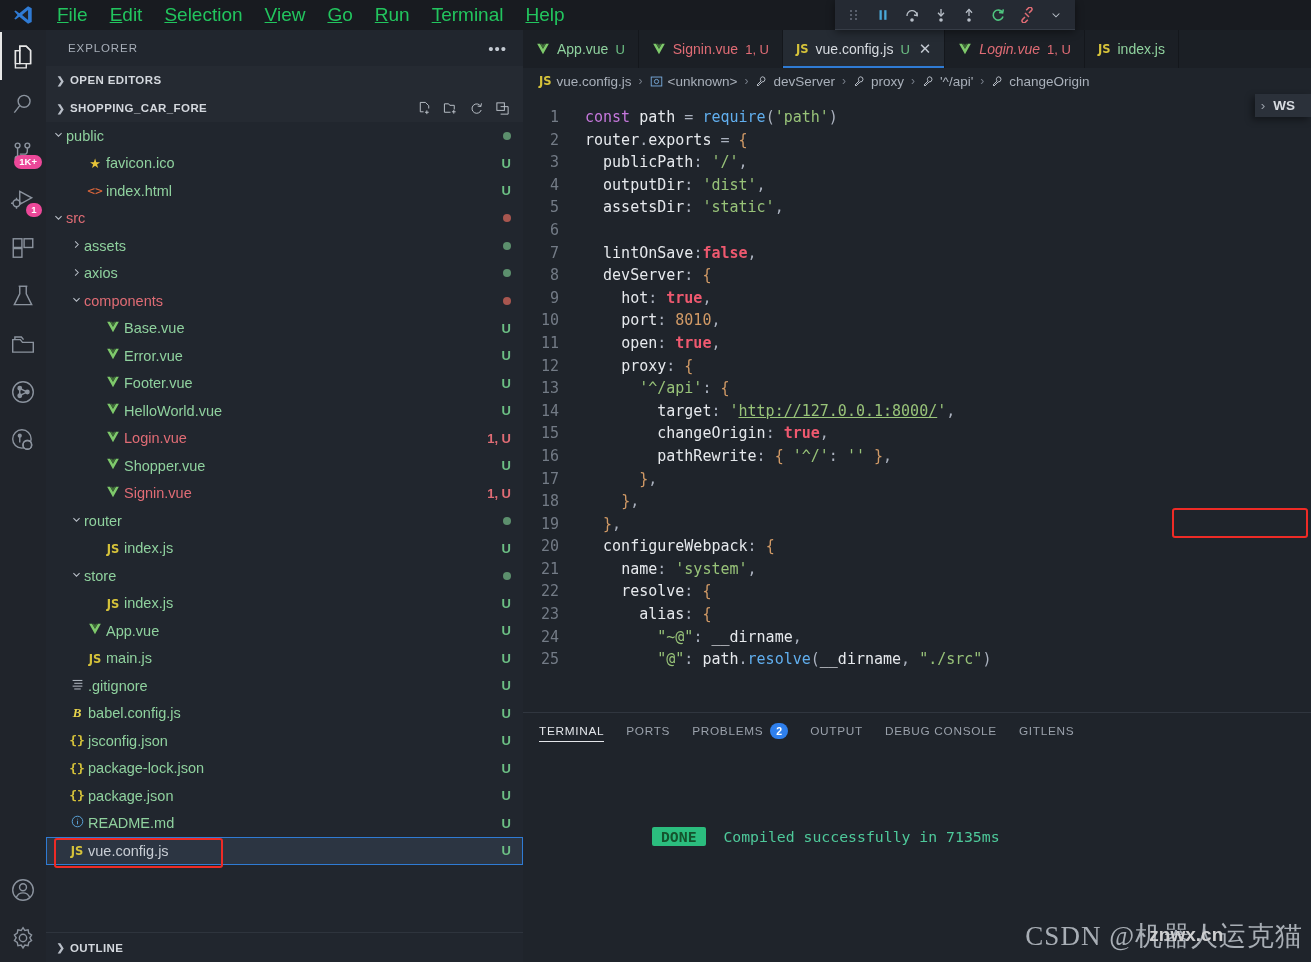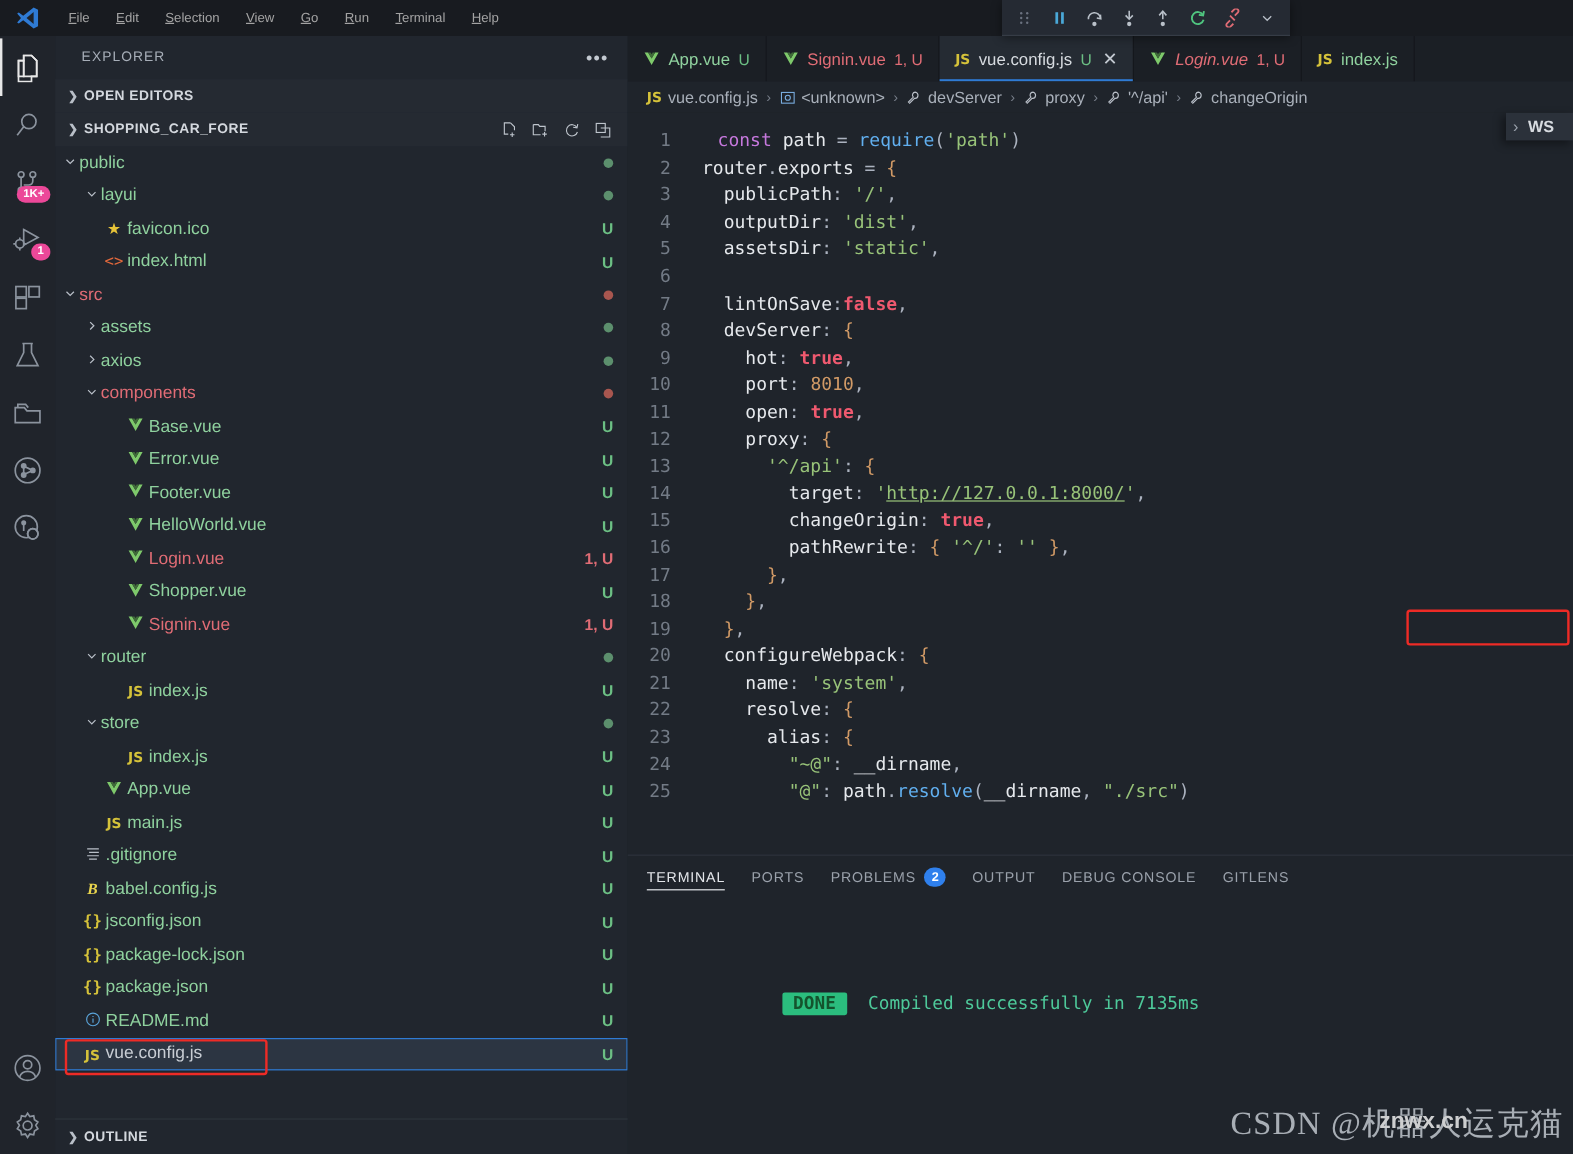--- a/index.html
+++ b/index.html
@@ -14,21 +14,21 @@
   
   .titlebar {
     height: 30px; flex: 0 0 30px;
     background: #181b20;
     display: flex; align-items: center;
     position: relative; z-index: 40;
   }
   .vscode-logo { width: 46px; height: 30px; display: flex; align-items: center; justify-content: center; }
   .menu-items { display: flex; align-items: center; gap: 0px; }
   .menu-item {
-    font-size: 11px; color: #a3a3a3; padding: 3px 11px; cursor: default; white-space: nowrap;
+    font-size: 19px; color: #22c55e; padding: 3px 11px; cursor: default; white-space: nowrap;
   }
   .menu-item u { text-decoration: underline; }
 
   
   .debug-toolbar {
     position: absolute; left: 835px; top: 0px;
     height: 30px; width: 240px;
     background: #252a33;
     border-bottom: 1px solid #363c46;
     display: flex; align-items: center; gap: 3px;
@@ -150,21 +150,21 @@
 
   
   .editor {
     flex: 1 1 auto; min-height: 0; position: relative; overflow: hidden;
     font-family: "DejaVu Sans Mono", monospace; font-size: 15px; line-height: 22.6px;
     background: #1f242b; padding-top: 12px;
   }
   .cline { display: flex; height: 22.6px; white-space: pre; }
   .lnum { width: 62px; flex: 0 0 62px; text-align: right; padding-right: 26px; color: #737b86; }
   .ctext { color: #cdd3da; position: relative; }
-  .k { color: #c678dd; margin-left: 13px; }          
+  .k { color: #c678dd; }          
   .fn { color: #61afef; }         
   .str { color: #98c379; }        
   .num { color: #d19a66; }        
   .bool { color: #ef596f; font-weight: bold; }
   .prop { color: #e6e9ed; }
   .punc { color: #abb2bf; }
   .br1 { color: #d19a66; }
   .link { color: #98c379; text-decoration: underline; }
   .codebox {
     position: absolute; left: 649px; top: 414px; width: 136px; height: 30px;
@@ -415,27 +415,20 @@
           </span>
         </span>
       </div>
 
       <div class="tree" id="file-tree">
           <div class="row" style="padding-left: 4px;">
             <span class="twisty"><svg width="11" height="11" viewBox="0 0 16 16" fill="none" stroke="#b9bfc8" stroke-width="1.5">
                 <path d="M3.5 6 L8 10.5 L12.5 6"></path>
               </svg></span>
             <span class="fname">public</span>
-            <span class="dot"></span>
-          </div>
-          <div class="row" style="padding-left: 22px;">
-            <span class="twisty"><svg width="11" height="11" viewBox="0 0 16 16" fill="none" stroke="#b9bfc8" stroke-width="1.5">
-                <path d="M3.5 6 L8 10.5 L12.5 6"></path>
-              </svg></span>
-            <span class="fname">layui</span>
             <span class="dot"></span>
           </div>
           <div class="row" style="padding-left: 22px;">
             <span class="twisty"></span>
             <span class="ficon"><span style="color:#e8c438;font-size:13px">★</span></span>
             <span class="fname">favicon.ico</span>
             <span class="status">U</span>
           </div>
           <div class="row" style="padding-left: 22px;">
             <span class="twisty"></span>

